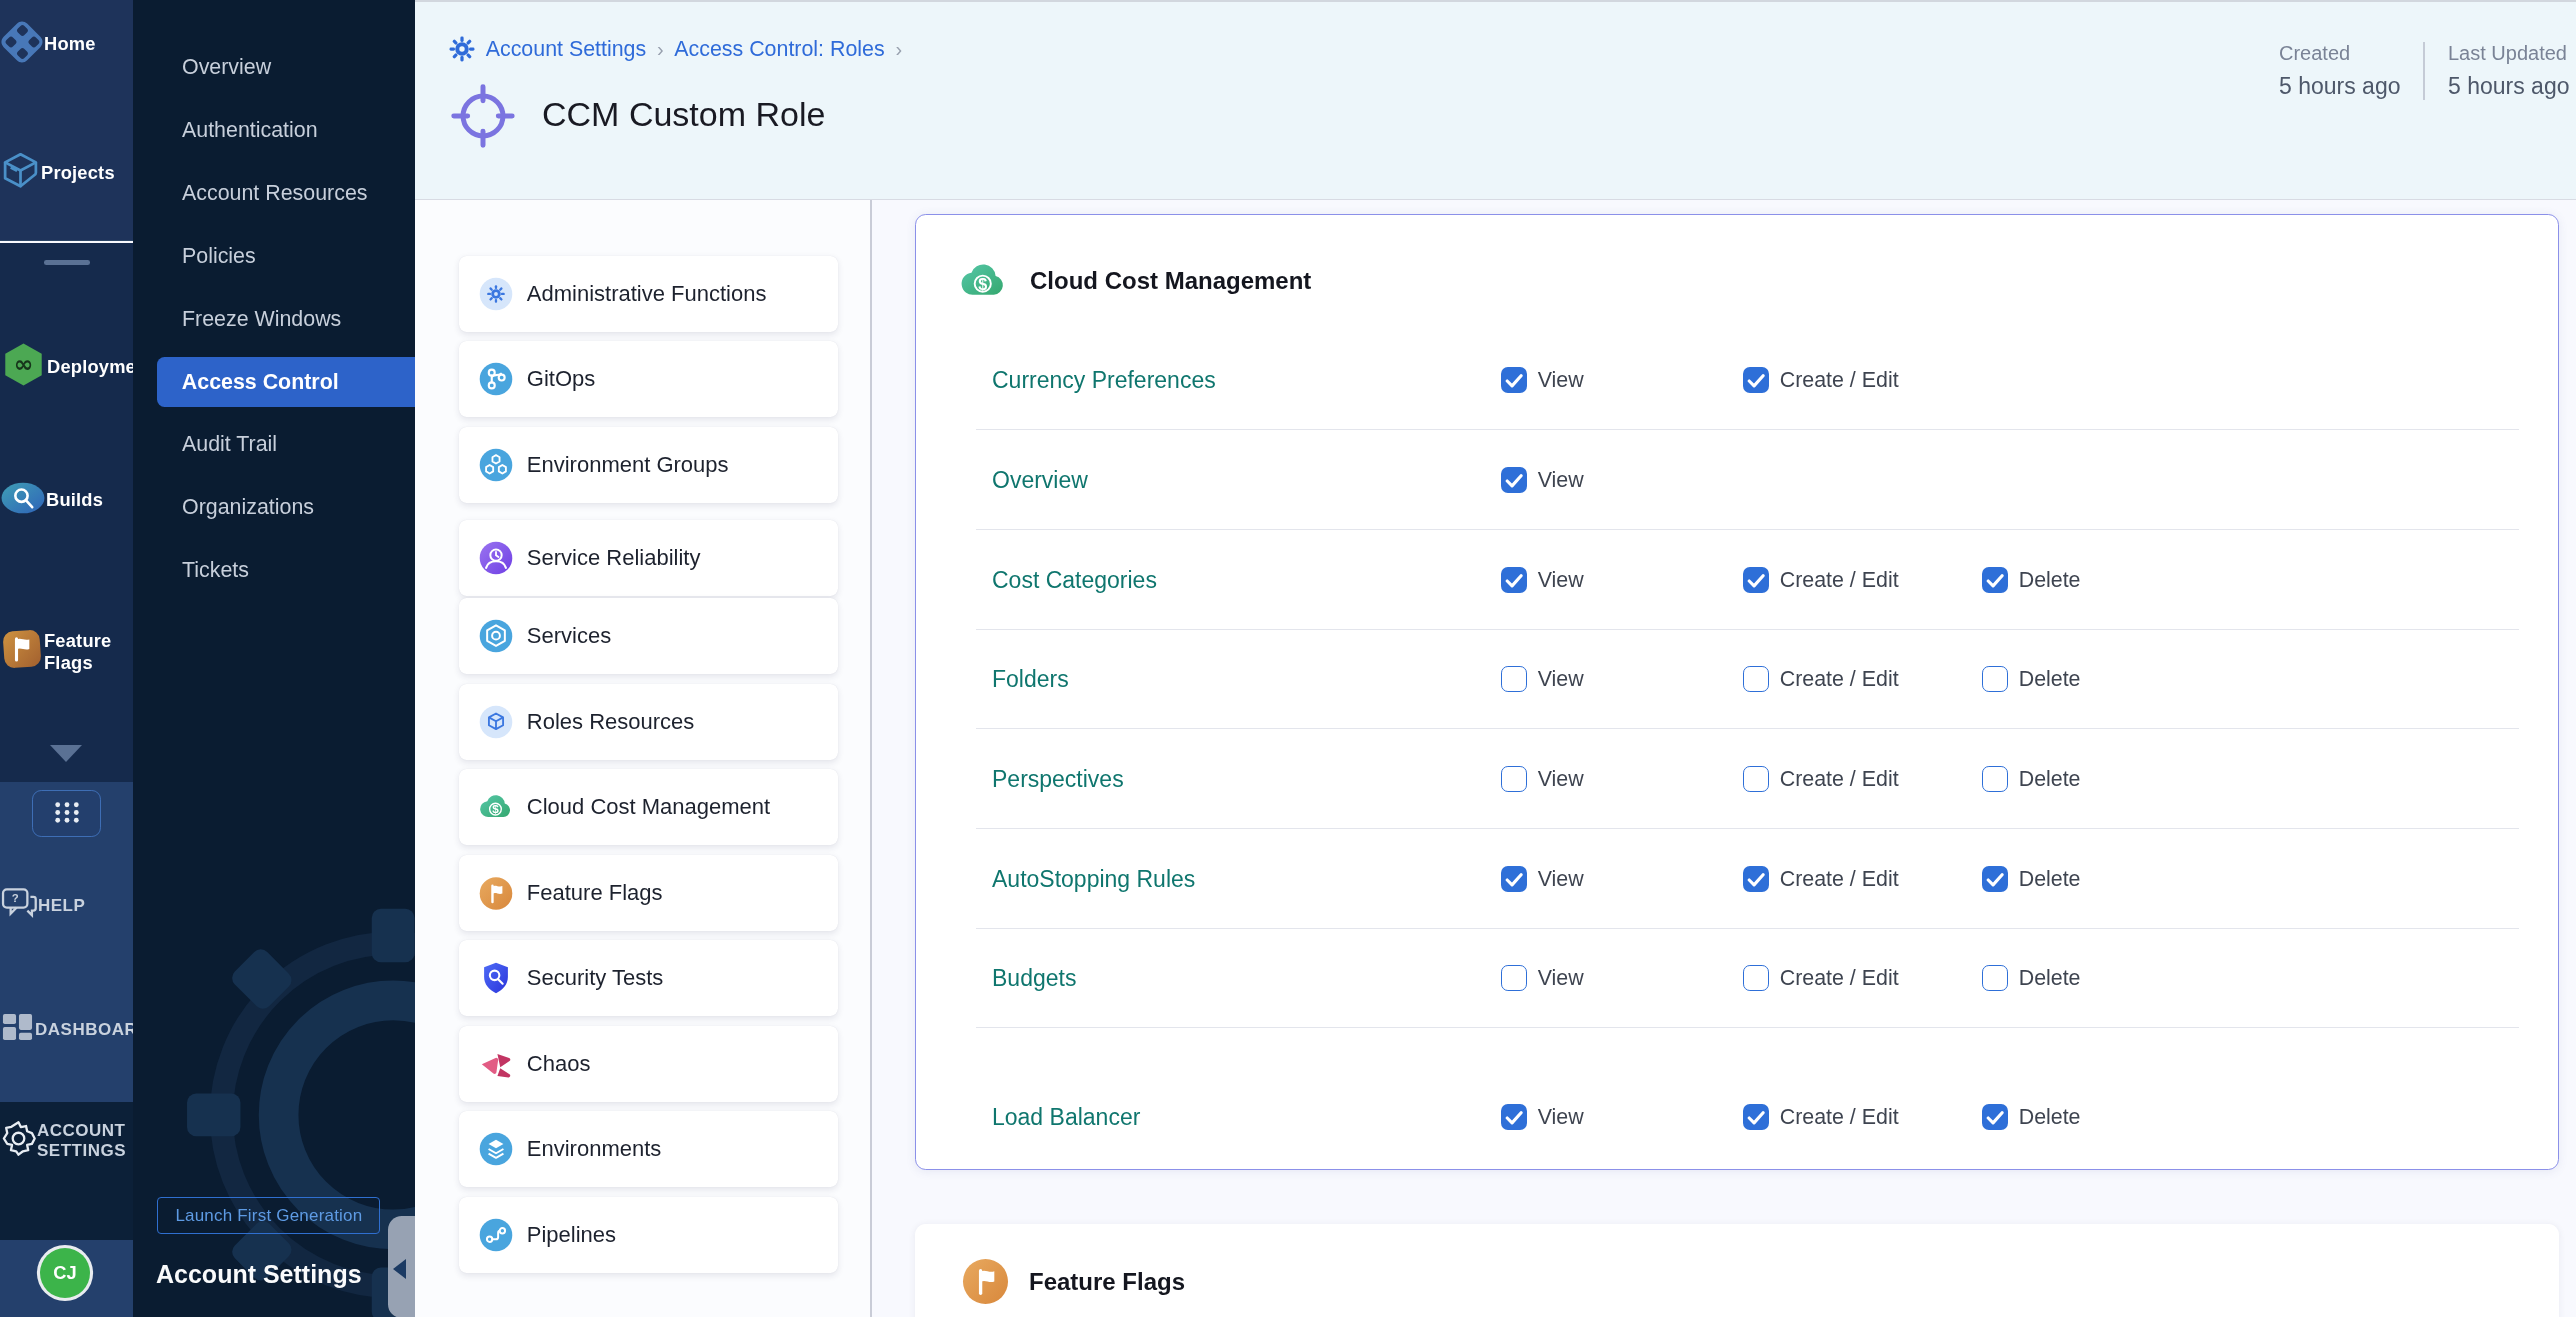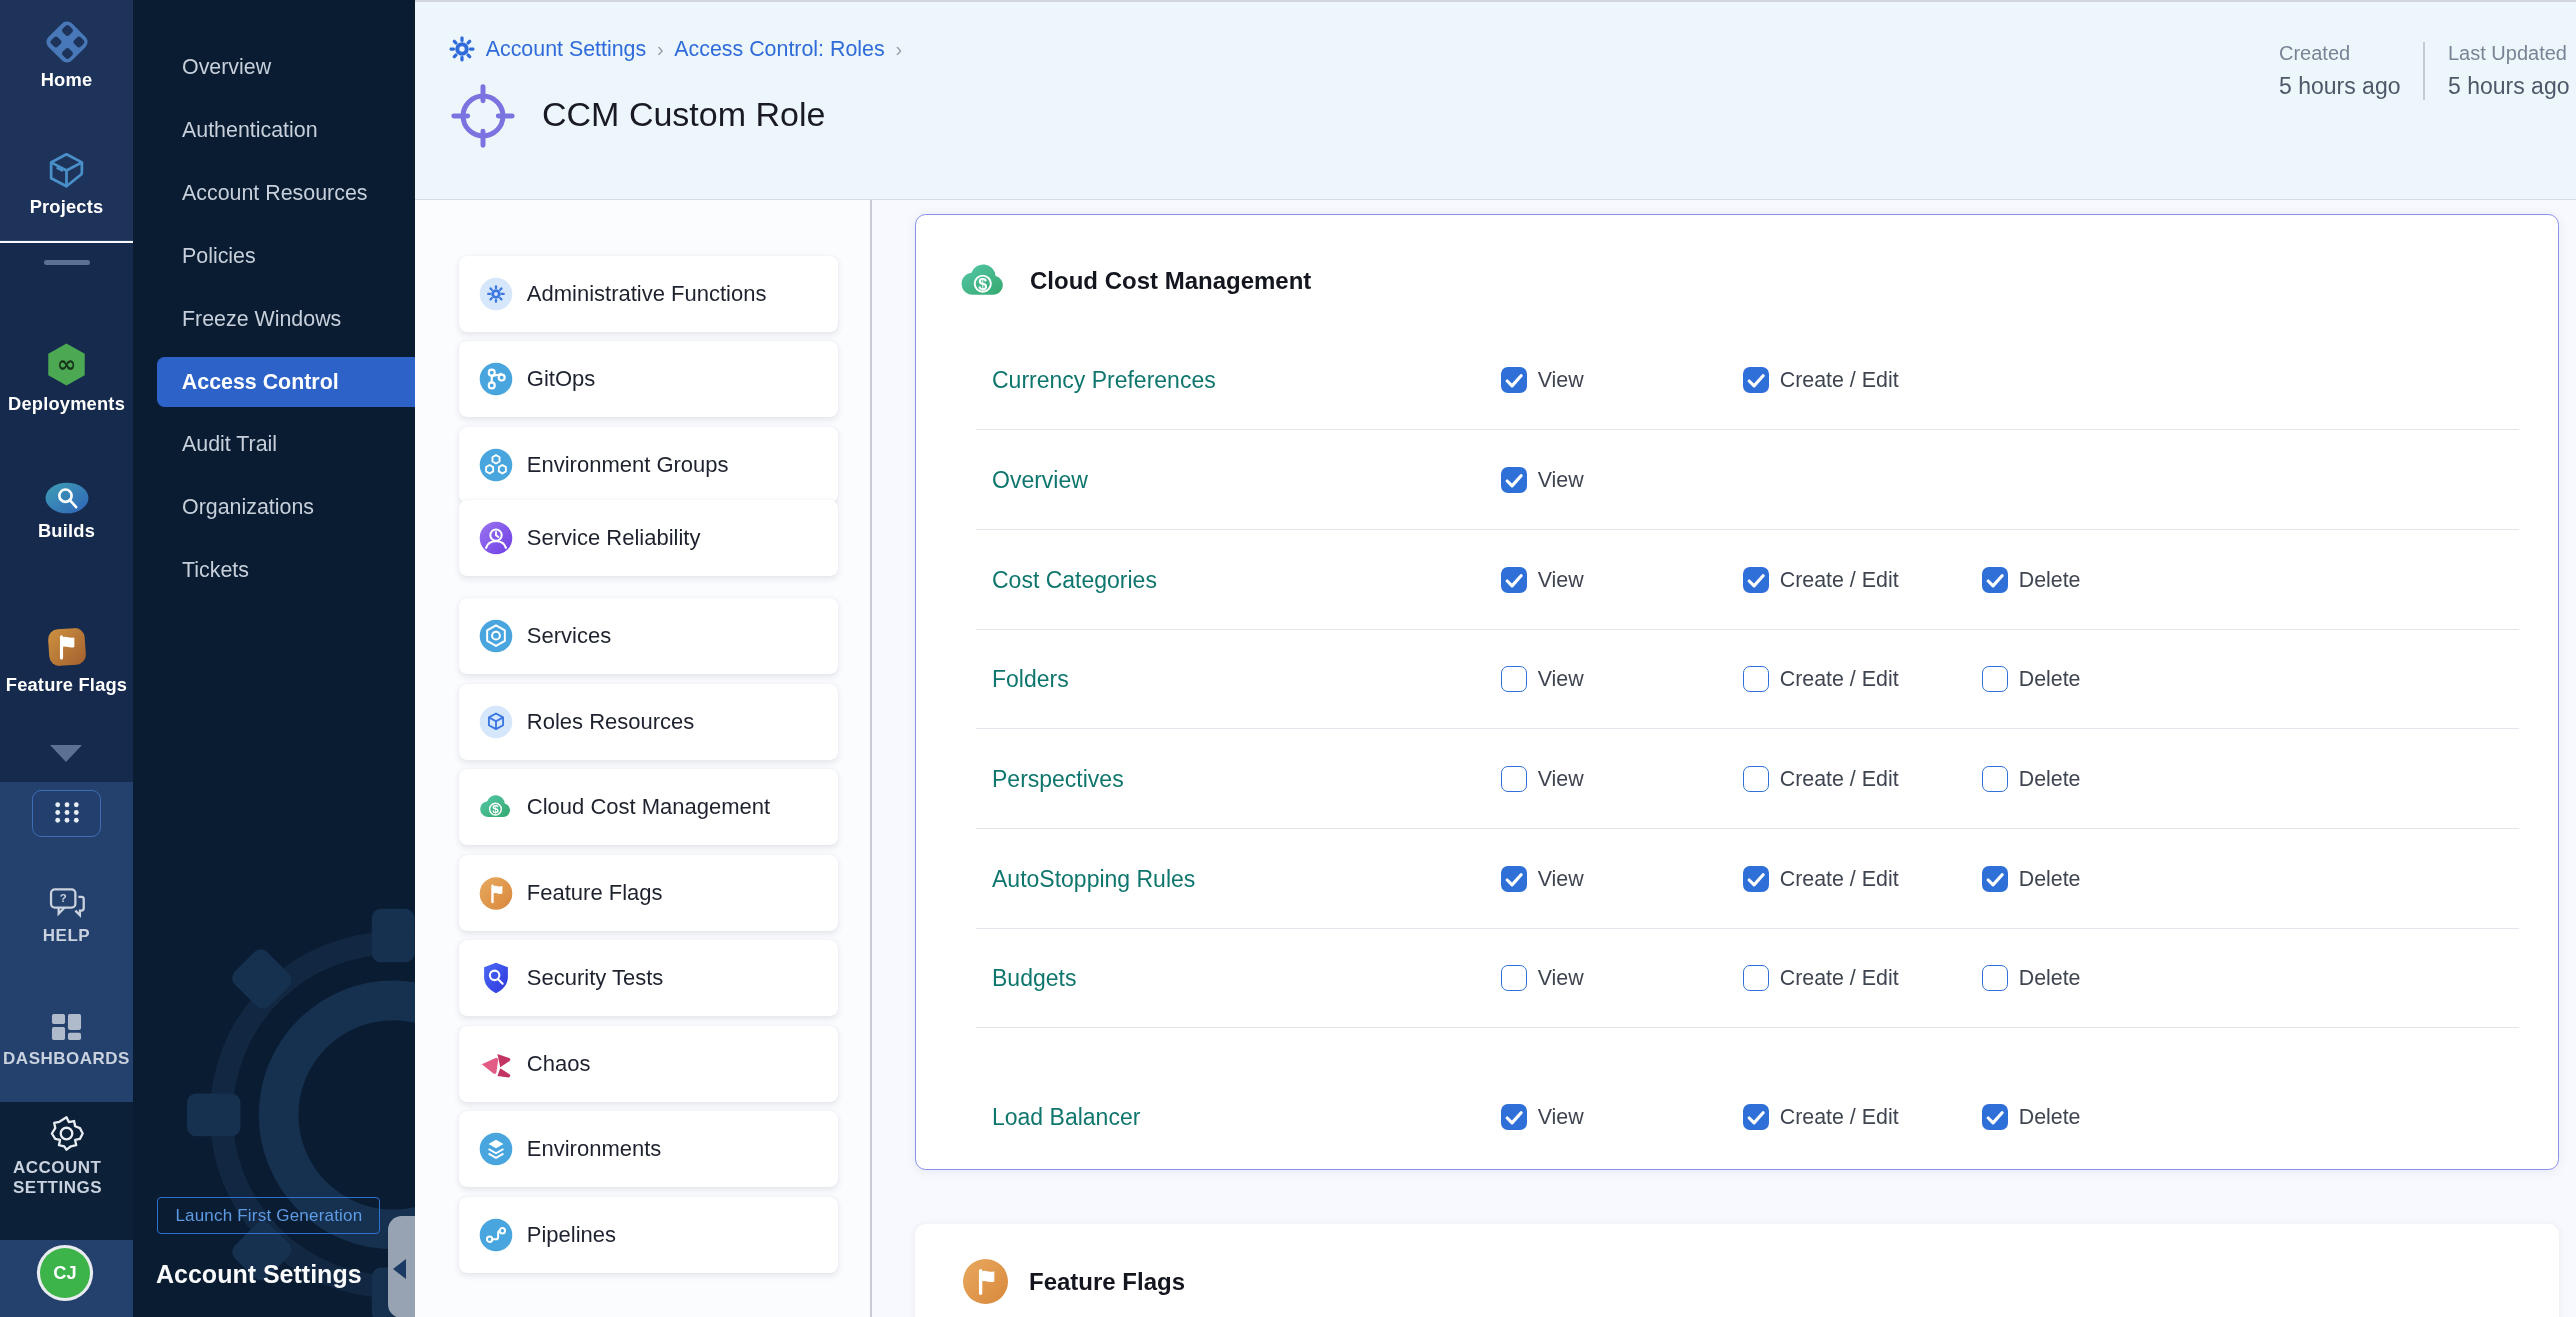--- a/index.html
+++ b/index.html
@@ -8,21 +8,21 @@
   #screen { position:relative; width:2576px; height:1318px; overflow:hidden; background:var(--content_bg); }
 
   
   #rail { position:absolute; left:0; top:0; width:133px; height:1318px; }
   .rail-sec { position:absolute; left:0; width:133px; }
   #rail-sec-a { top:0; height:241px; background:var(--rail_top_bg); border-bottom:1.5px solid #2B4566; }
   #rail-sec-b { top:243px; height:539px; background:var(--rail_mid_bg); }
   #rail-sec-c { top:782px; height:320px; background:var(--rail_light_bg); }
   #rail-sec-d { top:1102px; height:138px; background:var(--rail_dark_bg); }
   #rail-sec-e { top:1240px; height:78px; background:var(--rail_light_bg); }
-  .rail-item { position:absolute; left:0; width:133px; display:flex; flex-direction:column; align-items:center; cursor:pointer; }
+  .rail-item { position:absolute; left:0; width:133px; display:flex; flex-direction:row; align-items:center; cursor:pointer; }
   .rail-item svg { display:block; }
   .rail-label { margin-top:4.6px; color:#FFFFFF; font-size:18.3px; font-weight:700; letter-spacing:0.2px; }
   .rail-label-sm { margin-top:6.1px; color:#C9D2DE; font-size:17px; font-weight:700; letter-spacing:0.5px; text-align:left; line-height:20px; }
   #rail-dash { position:absolute; top:260px; left:44px; width:46px; height:4.6px; border-radius:2.3px; background:#5A7194; }
   #rail-chevron { position:absolute; top:745px; left:50px; width:0; height:0; border-left:16px solid transparent; border-right:16px solid transparent; border-top:17px solid #5A7194; cursor:pointer; }
   #module-tile { position:absolute; top:790px; left:32px; width:69px; height:47px; border:1.5px solid #3E6EB5; border-radius:9.2px; display:flex; align-items:center; justify-content:center; cursor:pointer; background:rgba(30,60,110,.25); }
   #rail-avatar { position:absolute; top:1248px; left:40px; width:50px; height:50px; border-radius:50%; background:var(--avatar_green); box-shadow:0 0 0 3.1px rgba(255,255,255,.9); display:flex; align-items:center; justify-content:center; color:#fff; font-size:18.3px; font-weight:700; cursor:pointer; }
 
   
   #sidebar2 { position:absolute; left:133px; top:0; width:282px; height:1318px; background:var(--sidebar_bg); overflow:hidden; }
@@ -385,21 +385,21 @@
                 <g fill="none" stroke="#fff" stroke-width="2.6" stroke-linejoin="round">
                   <path d="M24 10l5 3v6l-5 3-5-3v-6z"></path>
                   <path d="M15 24l5 3v6l-5 3-5-3v-6z"></path>
                   <path d="M33 24l5 3v6l-5 3-5-3v-6z"></path>
                 </g>
               </svg>
             </span>
             <span class="reslabel">Environment Groups</span>
           </div>
 
-          <div class="rescard" style="top: 300px;">
+          <div class="rescard" style="top: 320px;">
             <span class="resicon" style="display: flex;">
               <svg width="34" height="34" viewBox="0 0 48 48">
                 <circle cx="24" cy="24" r="23" fill="url(#gsr)"></circle>
                 <circle cx="24" cy="20" r="8" fill="none" stroke="#fff" stroke-width="2.8"></circle>
                 <path d="M24 15.5V20l3.5 2.5" stroke="#fff" stroke-width="2.6" fill="none" stroke-linecap="round"></path>
                 <path d="M10 38c2-7 7-9.5 14-9.5S36 31 38 38" fill="none" stroke="#fff" stroke-width="3" stroke-linecap="round"></path>
               </svg>
             </span>
             <span class="reslabel">Service Reliability</span>
           </div>

